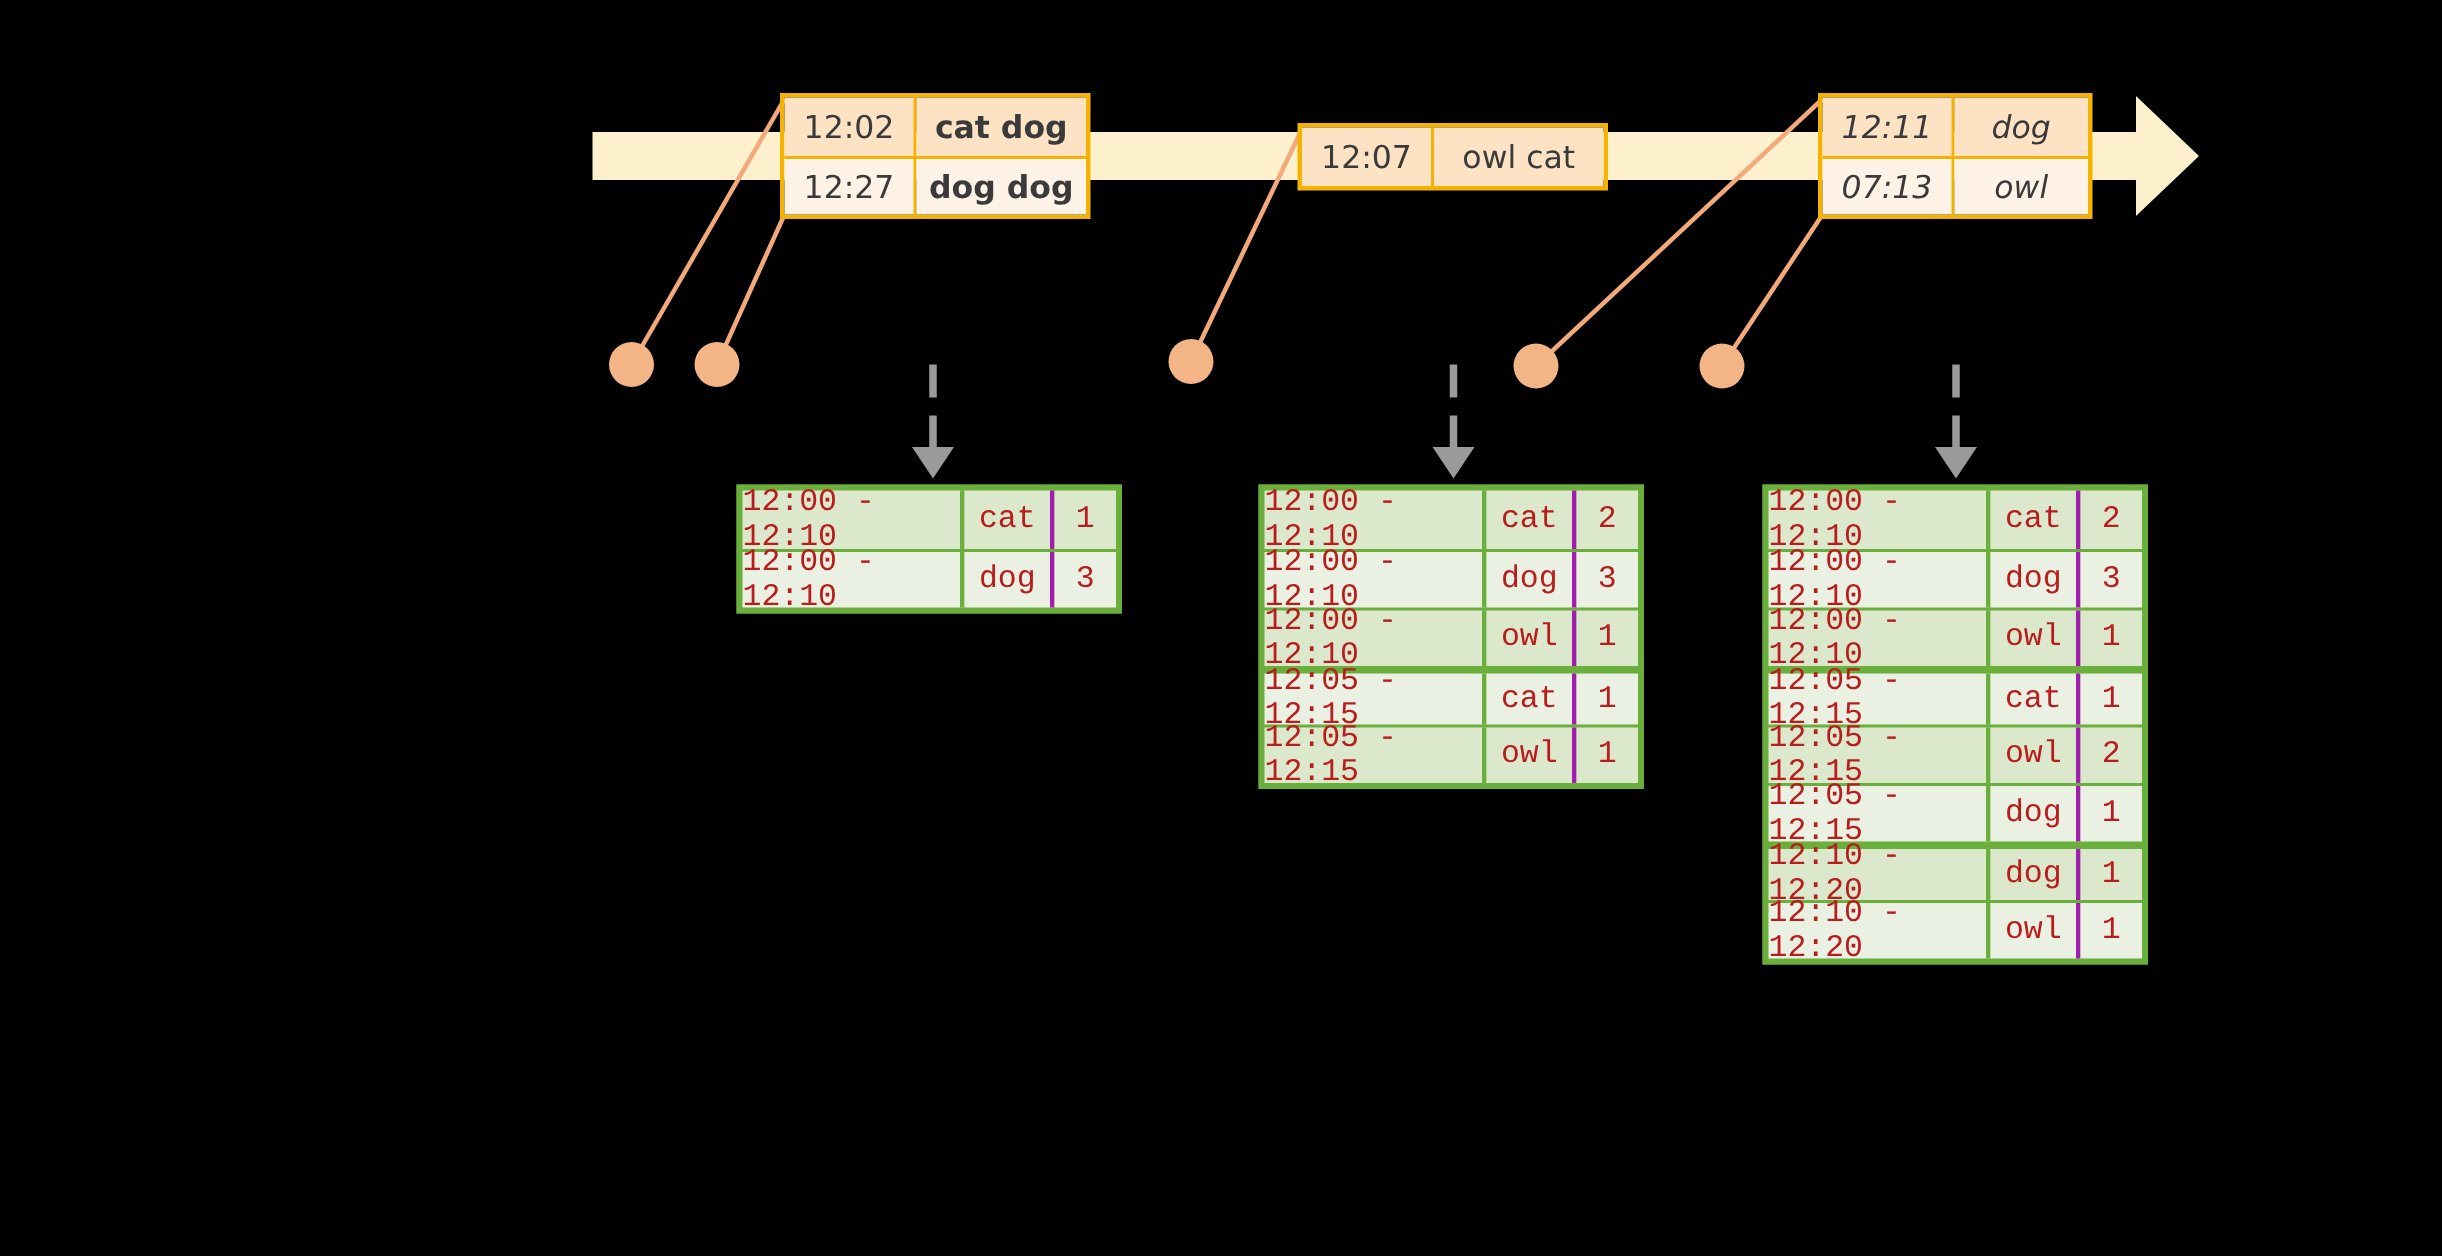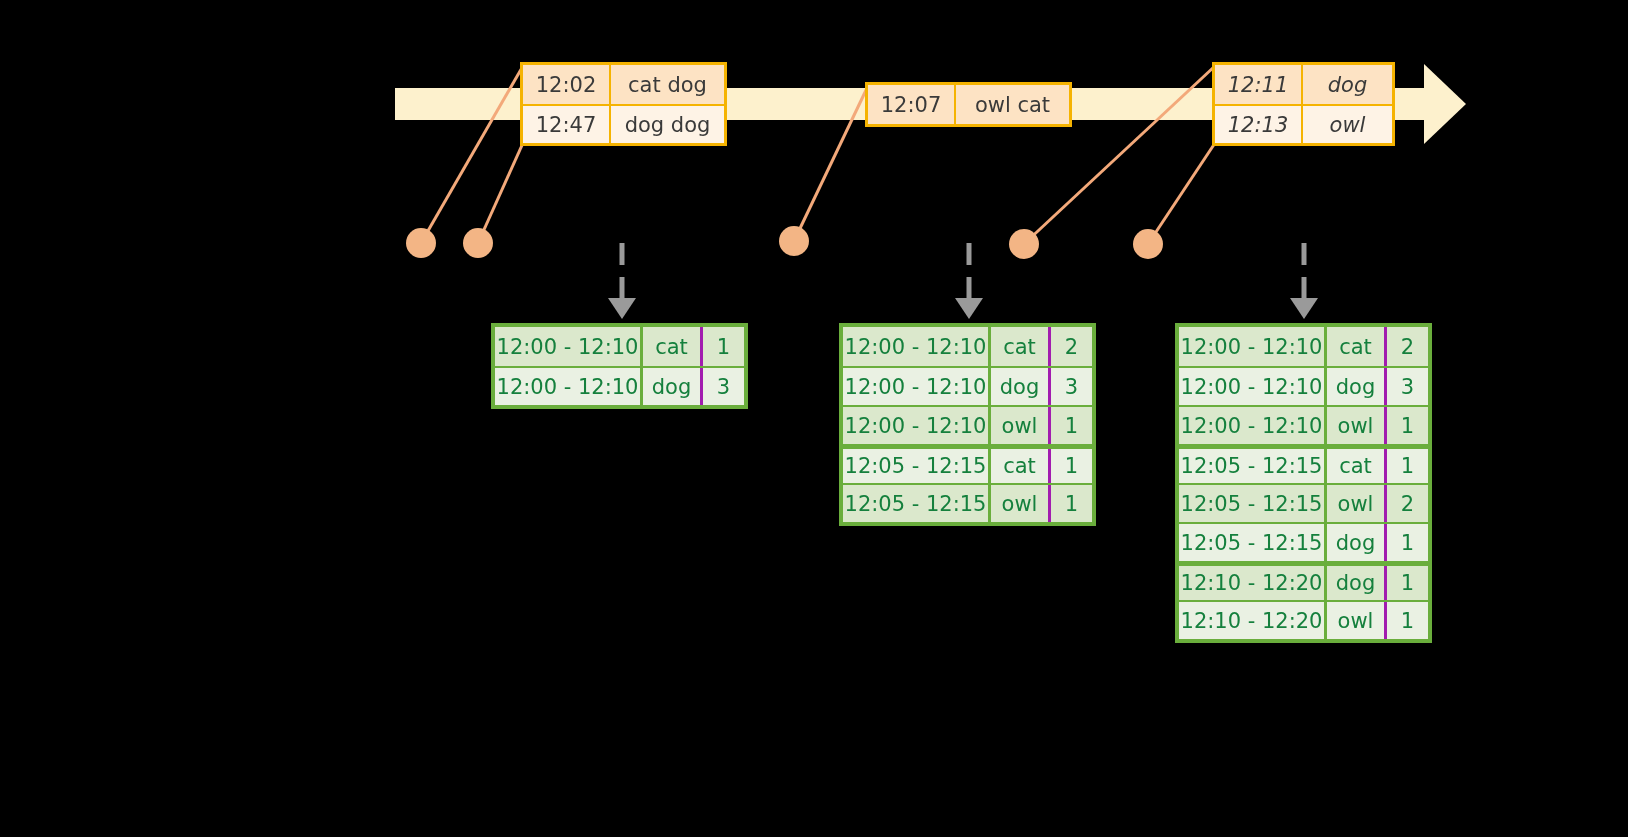--- a/index.html
+++ b/index.html
@@ -19,36 +19,36 @@
   .ev-row + .ev-row{border-top:2px solid #f5b301;}
   .ev-row .t,.ev-row .w{
       display:flex;align-items:center;justify-content:center;
       font-size:21px;color:#3a3a3a;box-sizing:border-box;}
   .ev-row .t{width:88px;border-right:2px solid #f5b301;}
   .ev-row .w{flex:1;}
   .shade-a .t,.shade-a .w{background:#fde3c4;}
   .shade-b .t,.shade-b .w{background:#fef3e6;}
 
   #box1{left:520px;top:62px;width:207px;}
-  #box1 .w{width:119px;}
+  #box1 .w{width:119px;font-weight:bold;}
   #box2{left:865px;top:82px;width:207px;}
   #box2 .w{width:119px;}
   #box3{left:1212px;top:62px;width:183px;font-style:italic;}
   #box3 .w{width:95px;}
 
   
   .conn{position:absolute;left:0;top:0;width:1628px;height:837px;pointer-events:none;}
 
   
   .gtab{position:absolute;border:4px solid #6aae3c;box-sizing:border-box;background:#6aae3c;}
   .grow{display:flex;height:39px;box-sizing:border-box;}
   .grow + .grow{border-top:2px solid #6aae3c;}
   .grow.gap{border-top:5px solid #6aae3c;}
   .grow > div{display:flex;align-items:center;justify-content:center;
-              font-size:21px;color:#15803d;box-sizing:border-box;}
+              font-size:21px;color:#b91c1c;box-sizing:border-box;font-family:Liberation Mono, monospace;}
   .grow .win{border-right:3px solid #6aae3c;}
   .grow .key{border-right:3px solid #a21caf;}
   .gshade-a > div{background:#dbe8cc;}
   .gshade-b > div{background:#eaf1e3;}
 
   #tab1{left:491px;top:323px;width:257px;}
   #tab1 .win{width:148px;} #tab1 .key{width:60px;} #tab1 .cnt{width:41px;}
   #tab2{left:839px;top:323px;width:257px;}
   #tab2 .win{width:148px;} #tab2 .key{width:60px;} #tab2 .cnt{width:41px;}
   #tab3{left:1175px;top:323px;width:257px;}
@@ -90,37 +90,37 @@
       <polygon points="1290,298 1318,298 1304,319" fill="#9a9a9a"></polygon>
     </g>
   </svg>
 
   <div class="ev-box" id="box1">
       <div class="ev-row shade-a">
         <div class="t">12:02</div>
         <div class="w">cat dog</div>
       </div>
       <div class="ev-row shade-b">
-        <div class="t">12:47</div>
+        <div class="t">12:27</div>
         <div class="w">dog dog</div>
       </div>
     </div>
   <div class="ev-box" id="box2">
       <div class="ev-row shade-a">
         <div class="t">12:07</div>
         <div class="w">owl cat</div>
       </div>
     </div>
   <div class="ev-box" id="box3">
       <div class="ev-row shade-a">
         <div class="t">12:11</div>
         <div class="w">dog</div>
       </div>
       <div class="ev-row shade-b">
-        <div class="t">12:13</div>
+        <div class="t">07:13</div>
         <div class="w">owl</div>
       </div>
     </div>
 
   <div class="gtab" id="tab1">
       <div class="grow gshade-a">
         <div class="win">12:00 - 12:10</div>
         <div class="key">cat</div>
         <div class="cnt">1</div>
       </div>

